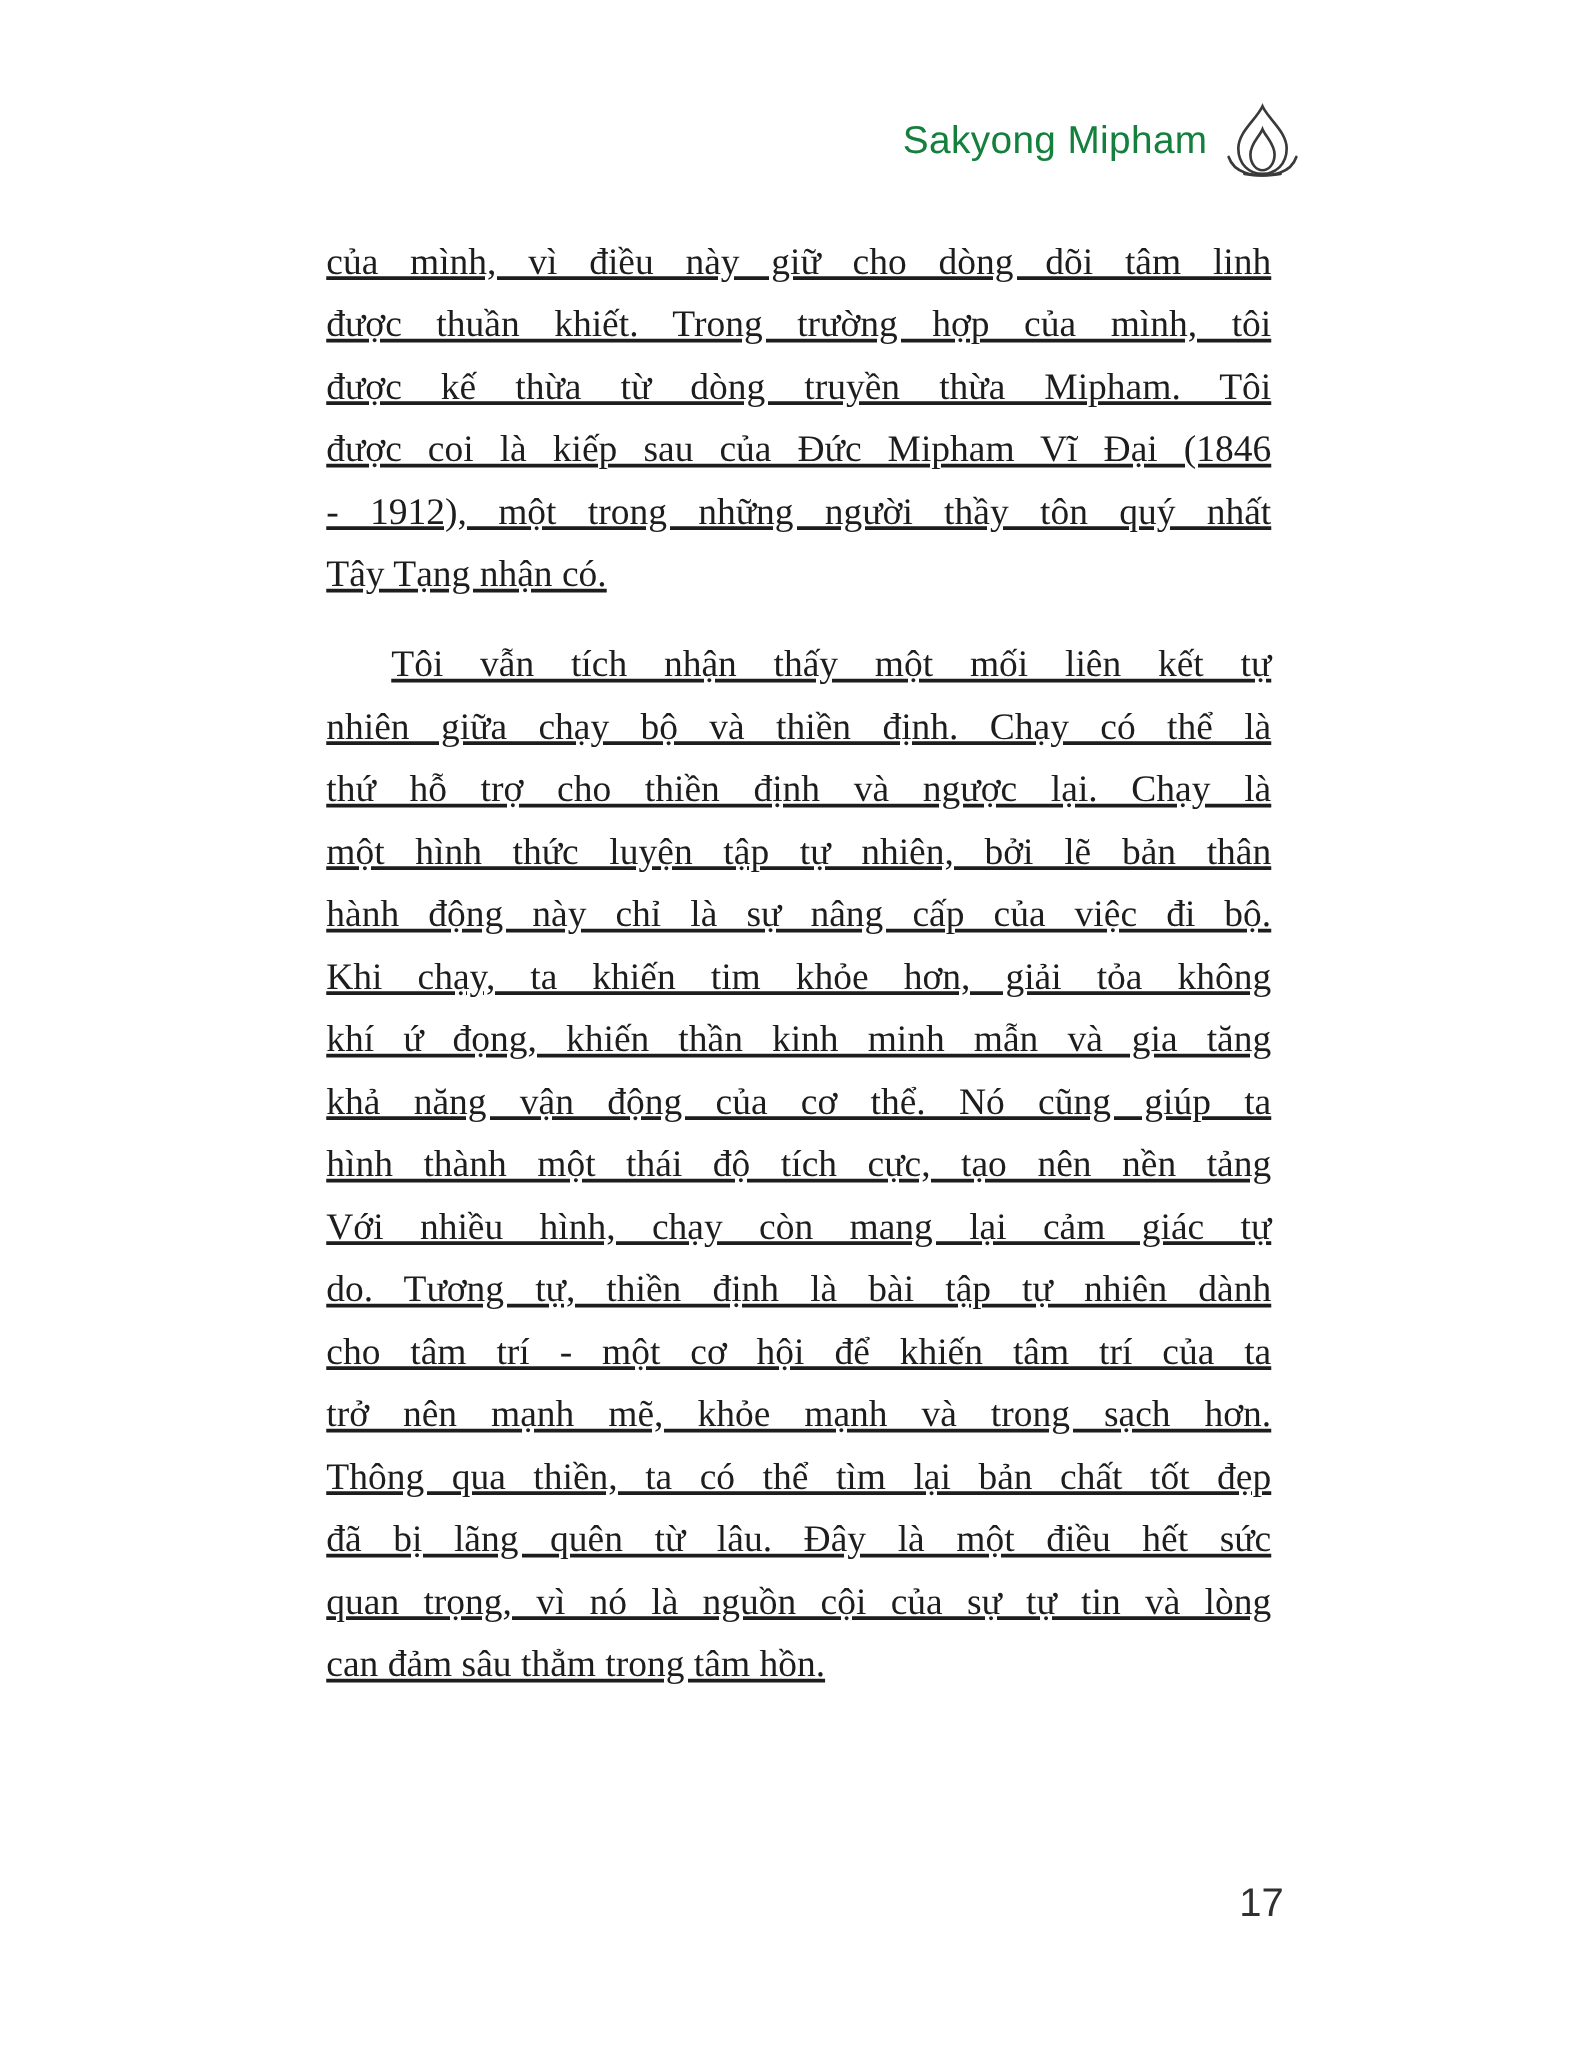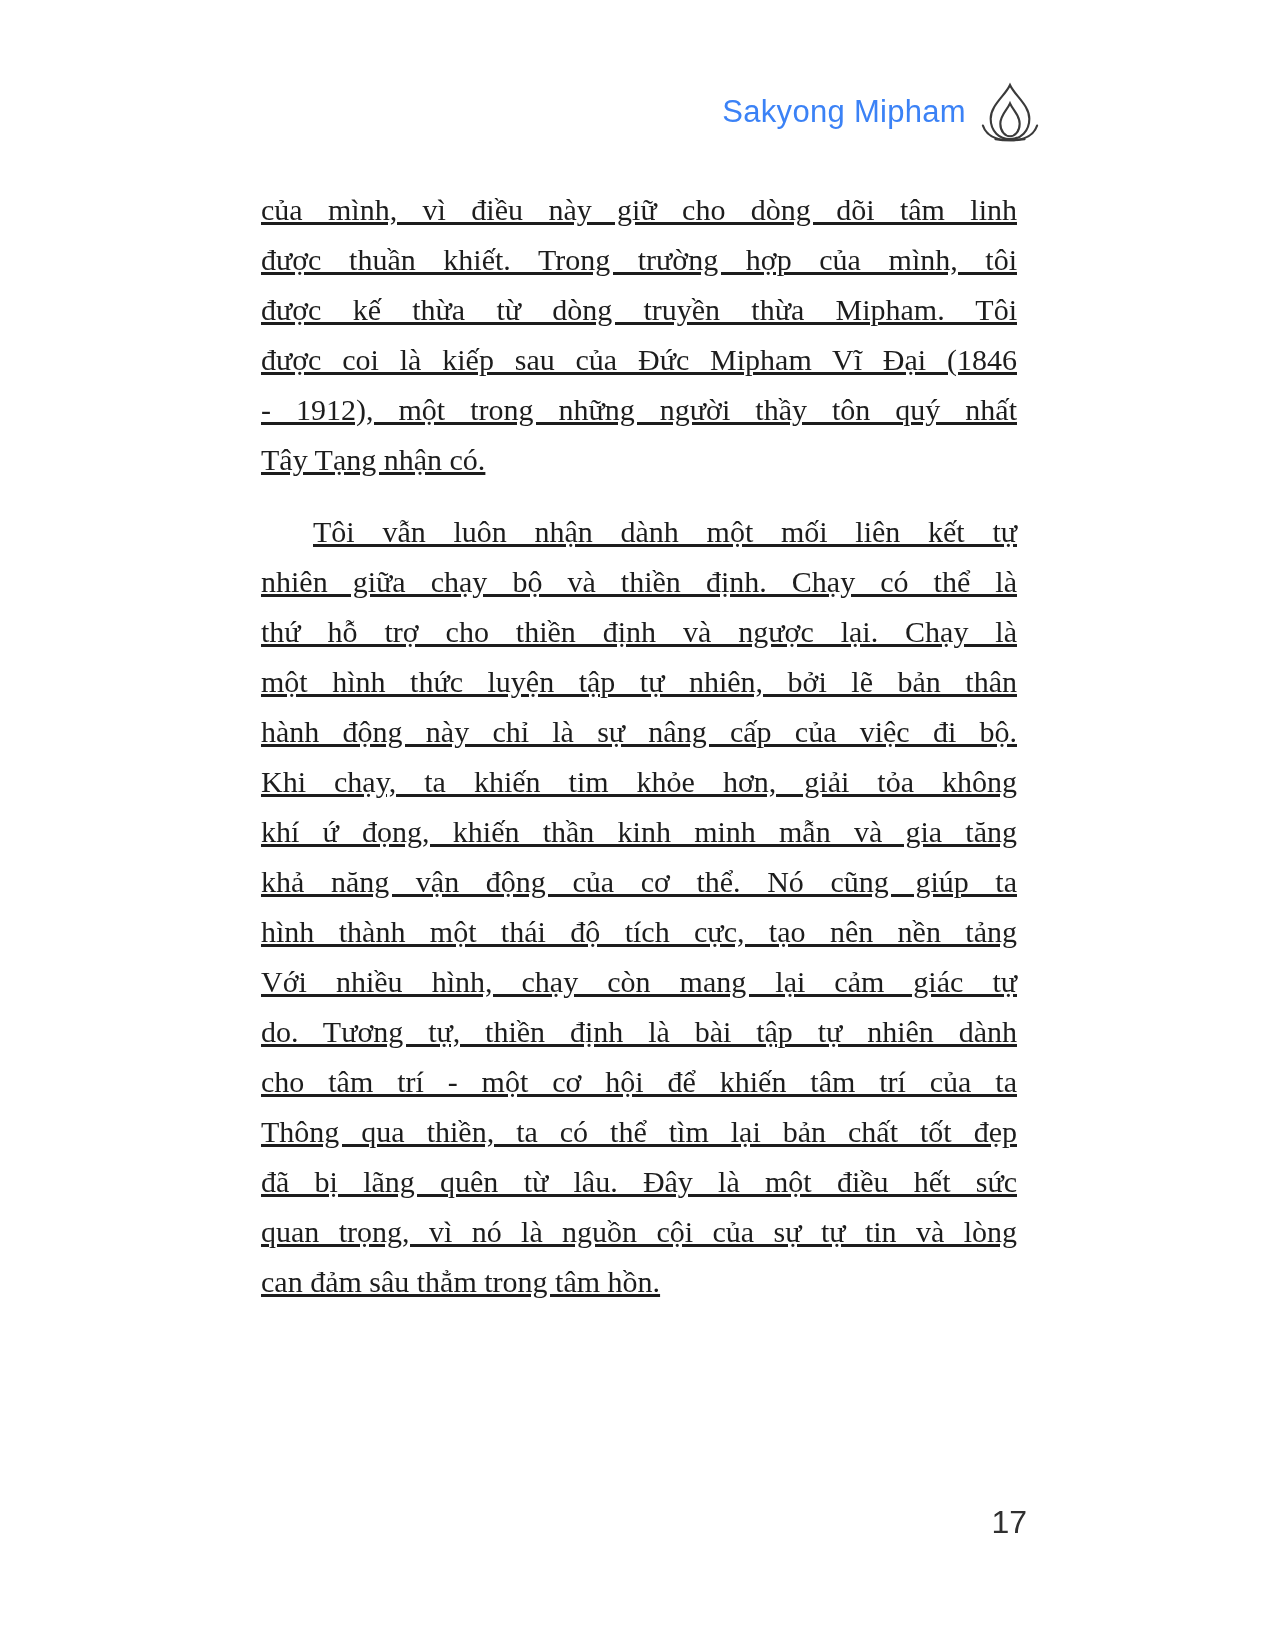--- a/index.html
+++ b/index.html
@@ -14,21 +14,21 @@
     color: #1d1d1d;
   }
   .page-header {
     position: absolute;
     top: 82px;
     right: 236px;
     display: flex;
     align-items: center;
     gap: 15px;
     font-family: "Liberation Sans", sans-serif;
-    color: #3b82f6;
+    color: #15803d;
   }
   .author-name {
     font-size: 31px;
     letter-spacing: 0.3px;
     line-height: 1;
     padding-bottom: 4px;
   }
   .lotus-wrap svg { display: block; }
   .body-text {
     position: absolute;
@@ -78,32 +78,33 @@
   <main class="body-text">
       <div class="para">
         <div class="pline">của mình, vì điều này giữ cho dòng dõi tâm linh</div>
         <div class="pline">được thuần khiết. Trong trường hợp của mình, tôi</div>
         <div class="pline">được kế thừa từ dòng truyền thừa Mipham. Tôi</div>
         <div class="pline">được coi là kiếp sau của Đức Mipham Vĩ Đại (1846</div>
         <div class="pline">- 1912), một trong những người thầy tôn quý nhất</div>
         <div class="pline last">Tây Tạng nhận có.</div>
       </div>
       <div class="para">
-        <div class="pline indent">Tôi vẫn luôn nhận dành một mối liên kết tự</div>
+        <div class="pline indent">Tôi vẫn tích nhận thấy một mối liên kết tự</div>
         <div class="pline">nhiên giữa chạy bộ và thiền định. Chạy có thể là</div>
         <div class="pline">thứ hỗ trợ cho thiền định và ngược lại. Chạy là</div>
         <div class="pline">một hình thức luyện tập tự nhiên, bởi lẽ bản thân</div>
         <div class="pline">hành động này chỉ là sự nâng cấp của việc đi bộ.</div>
         <div class="pline">Khi chạy, ta khiến tim khỏe hơn, giải tỏa không</div>
         <div class="pline">khí ứ đọng, khiến thần kinh minh mẫn và gia tăng</div>
         <div class="pline">khả năng vận động của cơ thể. Nó cũng giúp ta</div>
         <div class="pline">hình thành một thái độ tích cực, tạo nên nền tảng</div>
         <div class="pline">Với nhiều hình, chạy còn mang lại cảm giác tự</div>
         <div class="pline">do. Tương tự, thiền định là bài tập tự nhiên dành</div>
         <div class="pline">cho tâm trí - một cơ hội để khiến tâm trí của ta</div>
+        <div class="pline">trở nên mạnh mẽ, khỏe mạnh và trong sạch hơn.</div>
         <div class="pline">Thông qua thiền, ta có thể tìm lại bản chất tốt đẹp</div>
         <div class="pline">đã bị lãng quên từ lâu. Đây là một điều hết sức</div>
         <div class="pline">quan trọng, vì nó là nguồn cội của sự tự tin và lòng</div>
         <div class="pline last">can đảm sâu thẳm trong tâm hồn.</div>
       </div>
     </main>
 
   <div class="page-number">17</div>
 
 </div>

